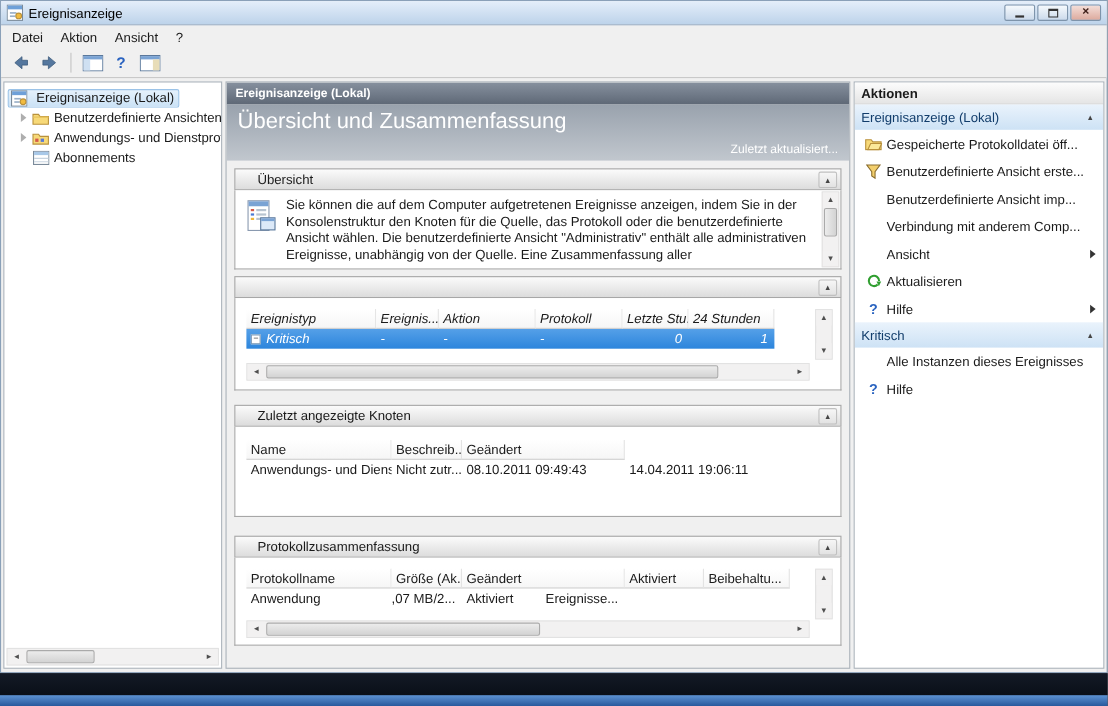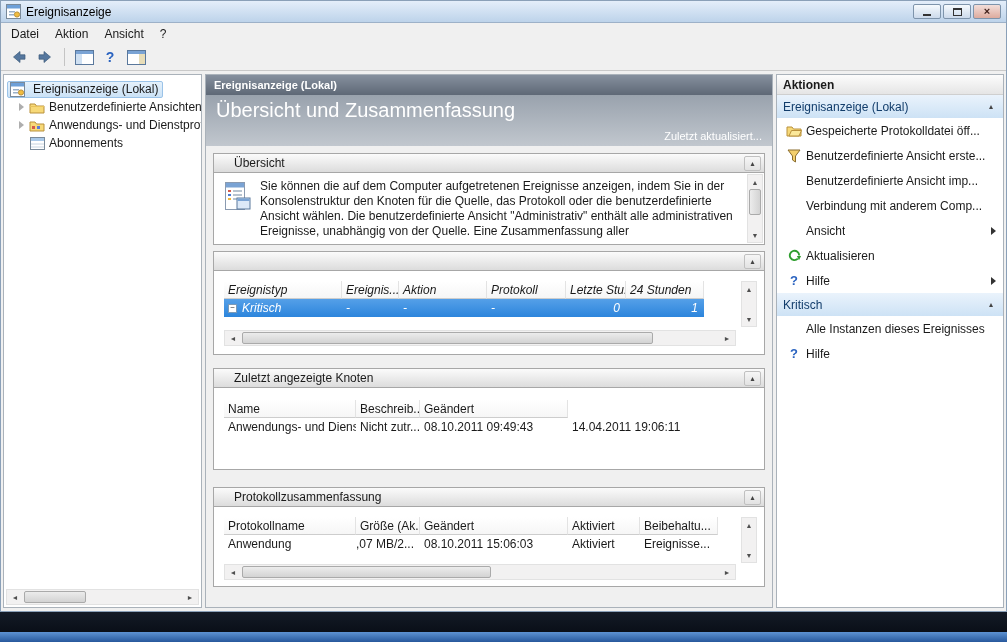--- a/index.html
+++ b/index.html
@@ -338,21 +338,20 @@
                 <div class="lv-head">
                   <div class="lv-hc" style="width:132px;">Protokollname</div>
                   <div class="lv-hc" style="width:64px;">Größe (Ak...</div>
                   <div class="lv-hc" style="width:148px;">Geändert</div>
                   <div class="lv-hc" style="width:72px;">Aktiviert</div>
                   <div class="lv-hc" style="width:78px;">Beibehaltu...</div>
                 </div>
                 <div class="lv-row">
                   <div class="lv-c" style="width:132px;">Anwendung</div>
                   <div class="lv-c num" style="width:64px;">8,07 MB/2...</div>
-                  <div class="lv-c" style="width:148px;">08.10.2011 15:06:03</div>
                   <div class="lv-c" style="width:72px;">Aktiviert</div>
                   <div class="lv-c" style="width:78px;">Ereignisse...</div>
                 </div>
               </div>
               <div class="sb-v" style="right:7px;top:10px;height:46px;">
                 <span class="sb-btn" style="width:14px;">▲</span>
                 <span class="sb-track"></span>
                 <span class="sb-btn" style="width:14px;">▼</span>
               </div>
               <div class="sb-h" style="left:10px;right:28px;bottom:6px;">

